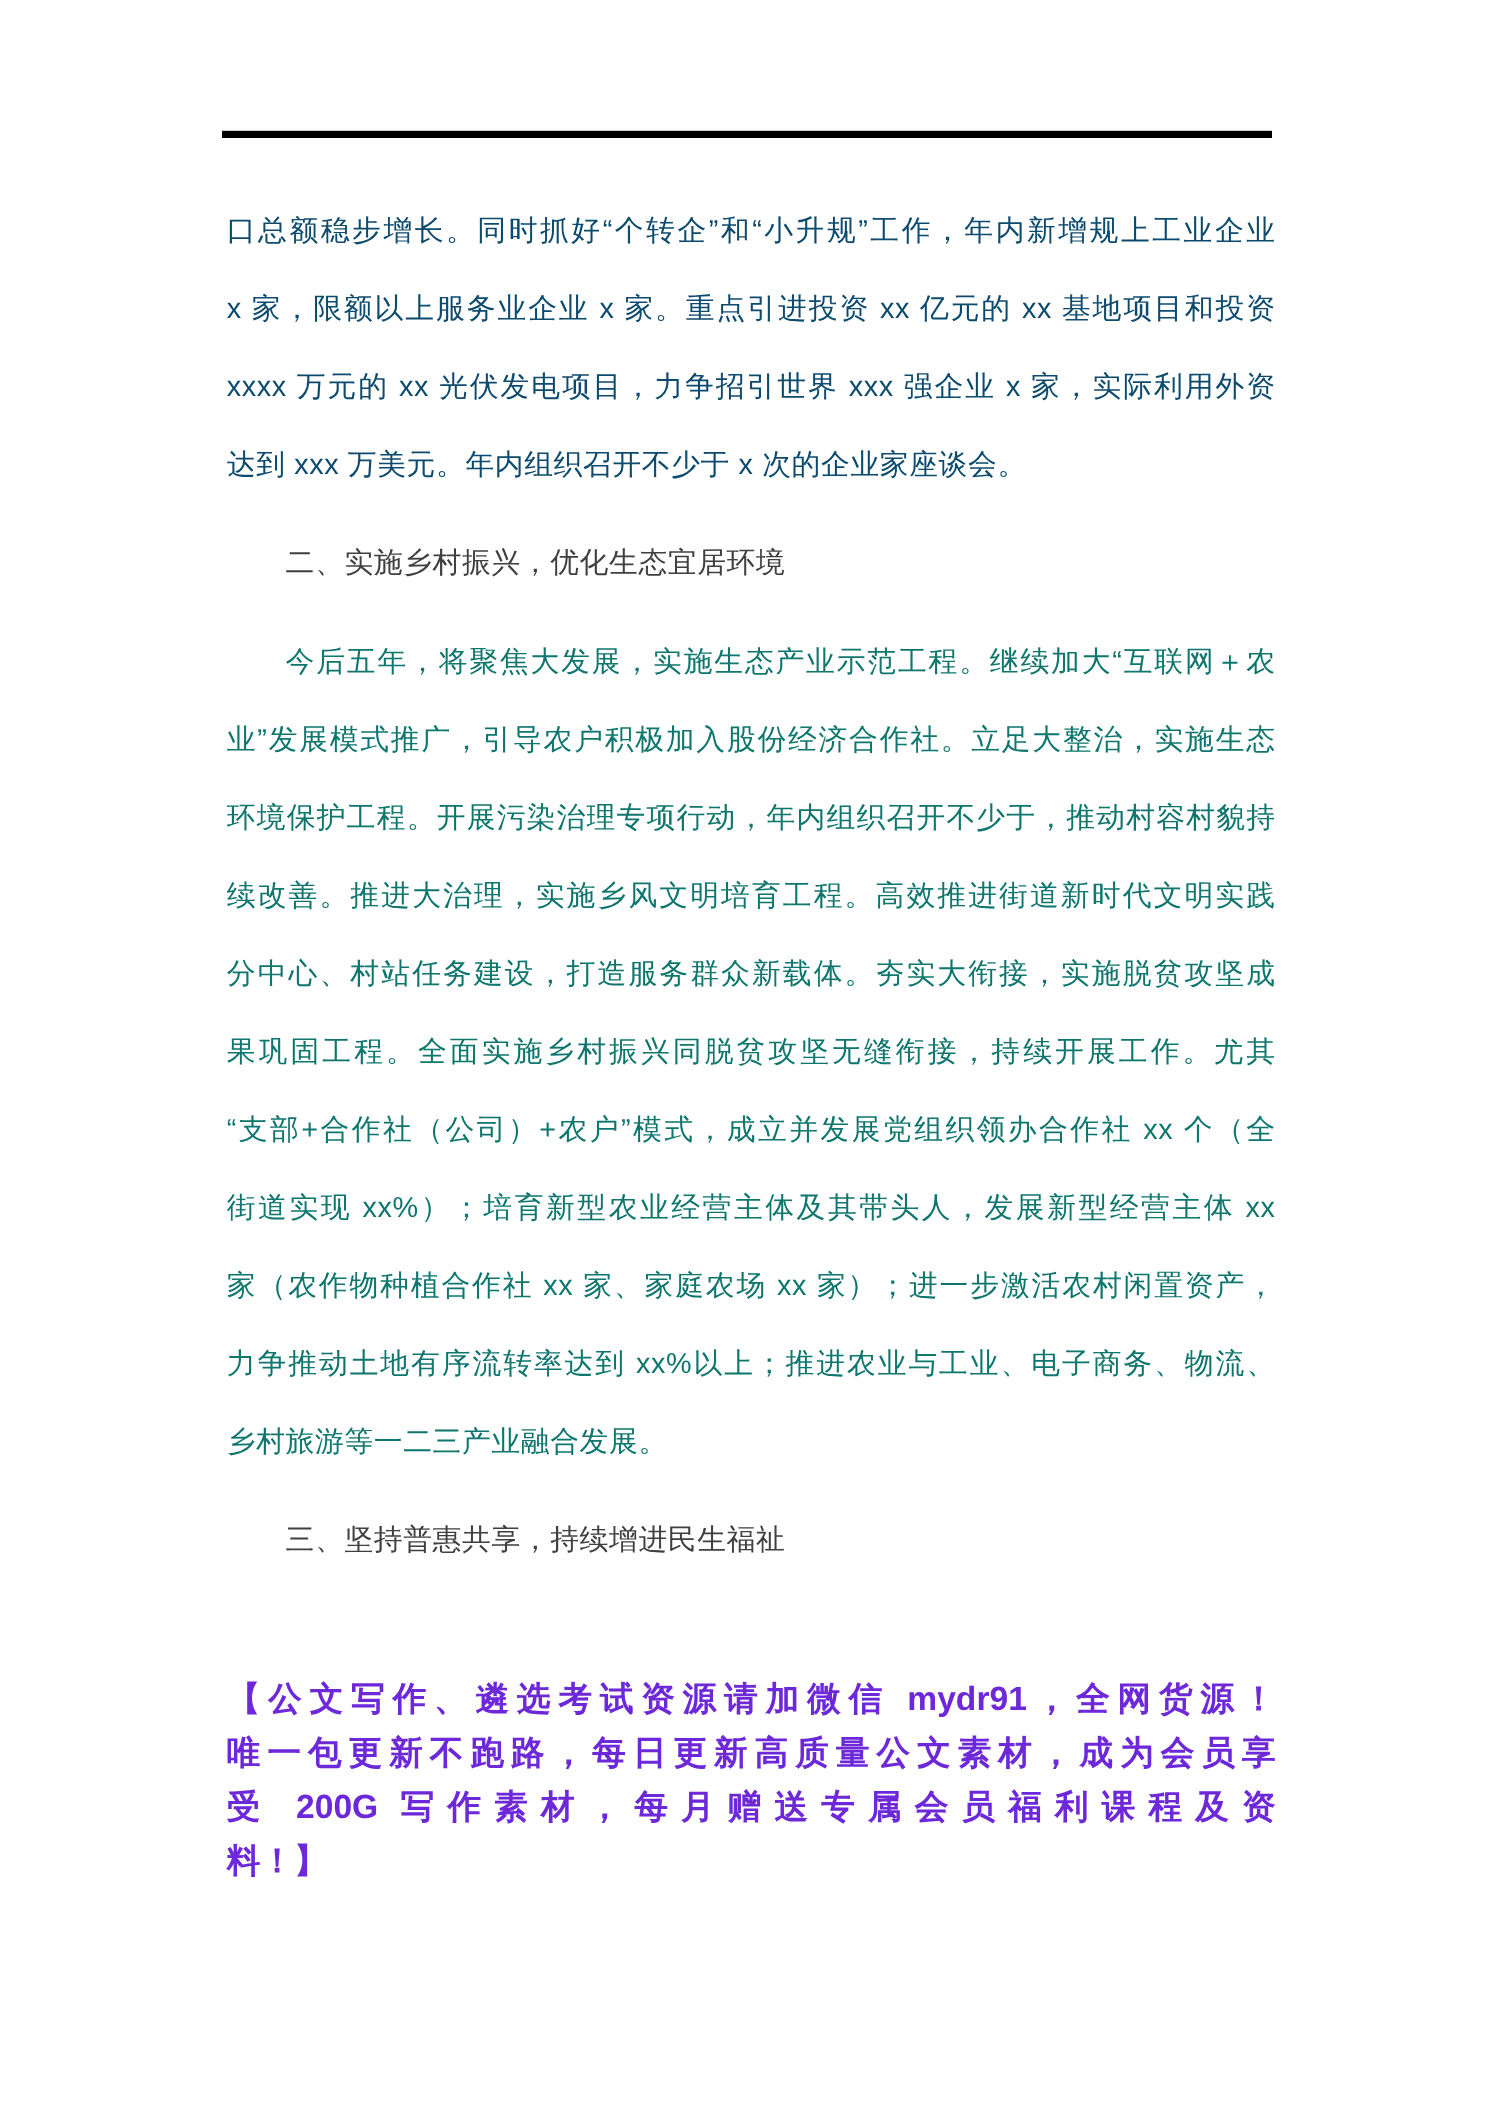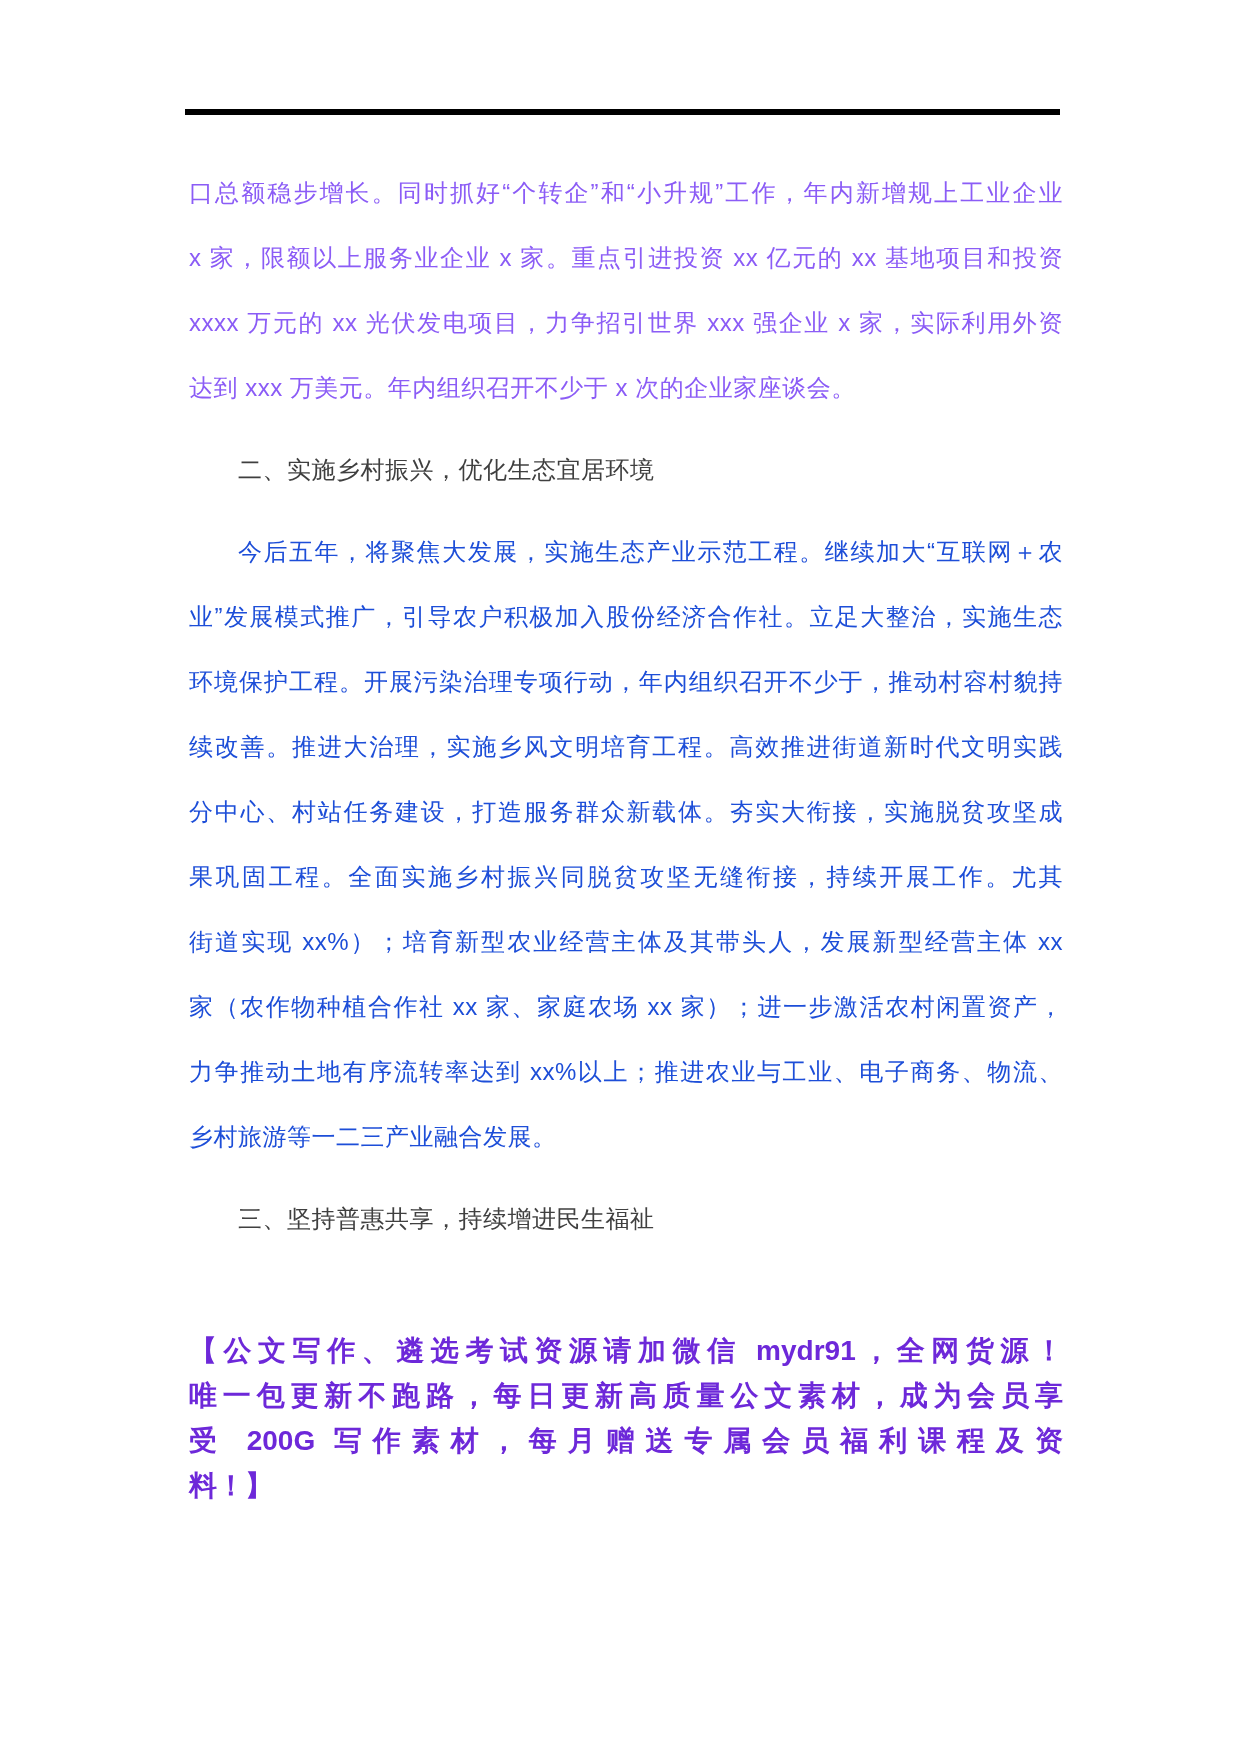--- a/index.html
+++ b/index.html
@@ -72,36 +72,37 @@
   .para .line.indent {
     text-indent: 49px;
   }
 </style>
 </head>
 <body>
 
 <div class="page" style="background: rgb(255, 255, 255);">
   <div class="header-rule" style="background: rgb(0, 0, 0);"></div>
   <div class="doc-body">
-      <div class="para body" style="color: #8b5cf6;">
+      <div class="para body" style="color: #0c4a6e;">
         <div class="line fill">口总额稳步增长。同时抓好“个转企”和“小升规”工作，年内新增规上工业企业</div>
         <div class="line fill">x 家，限额以上服务业企业 x 家。重点引进投资 xx 亿元的 xx 基地项目和投资</div>
         <div class="line fill">xxxx 万元的 xx 光伏发电项目，力争招引世界 xxx 强企业 x 家，实际利用外资</div>
         <div class="line">达到 xxx 万美元。年内组织召开不少于 x 次的企业家座谈会。</div>
       </div>
       <div class="para heading" style="color: rgb(63, 63, 63);">
         <div class="line indent">二、实施乡村振兴，优化生态宜居环境</div>
       </div>
-      <div class="para body" style="color: #1d4ed8;">
+      <div class="para body" style="color: #0f766e;">
         <div class="line fill indent">今后五年，将聚焦大发展，实施生态产业示范工程。继续加大“互联网＋农</div>
         <div class="line fill">业”发展模式推广，引导农户积极加入股份经济合作社。立足大整治，实施生态</div>
         <div class="line fill">环境保护工程。开展污染治理专项行动，年内组织召开不少于，推动村容村貌持</div>
         <div class="line fill">续改善。推进大治理，实施乡风文明培育工程。高效推进街道新时代文明实践</div>
         <div class="line fill">分中心、村站任务建设，打造服务群众新载体。夯实大衔接，实施脱贫攻坚成</div>
         <div class="line fill">果巩固工程。全面实施乡村振兴同脱贫攻坚无缝衔接，持续开展工作。尤其</div>
+        <div class="line fill">“支部+合作社（公司）+农户”模式，成立并发展党组织领办合作社 xx 个（全</div>
         <div class="line fill">街道实现 xx%）；培育新型农业经营主体及其带头人，发展新型经营主体 xx</div>
         <div class="line fill">家（农作物种植合作社 xx 家、家庭农场 xx 家）；进一步激活农村闲置资产，</div>
         <div class="line fill">力争推动土地有序流转率达到 xx%以上；推进农业与工业、电子商务、物流、</div>
         <div class="line">乡村旅游等一二三产业融合发展。</div>
       </div>
       <div class="para heading" style="color: #404040;">
         <div class="line indent">三、坚持普惠共享，持续增进民生福祉</div>
       </div>
       <div class="para promo" style="color: #6d28d9;">
         <div class="line fill">【公文写作、遴选考试资源请加微信 mydr91，全网货源！</div>

